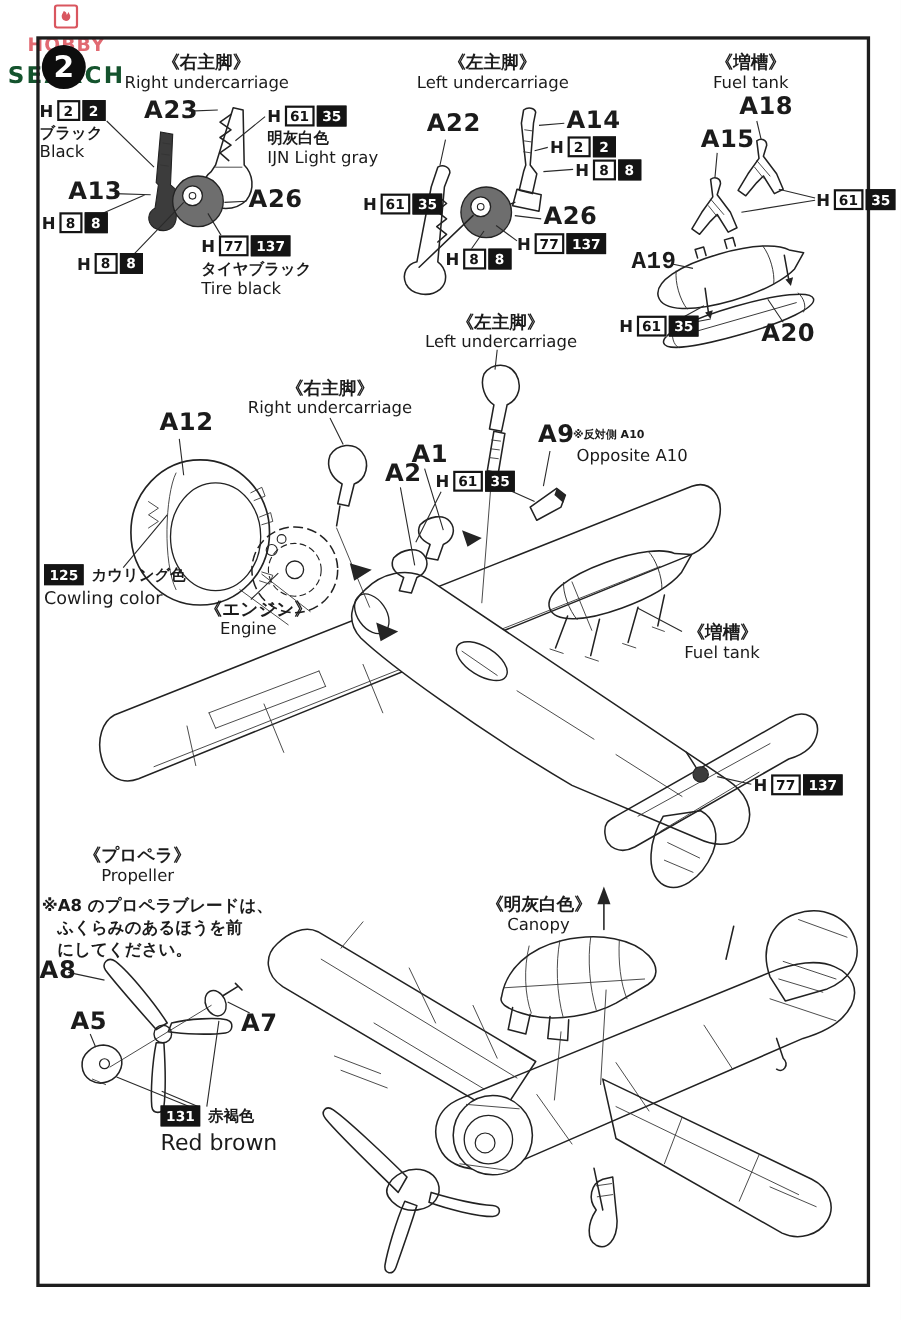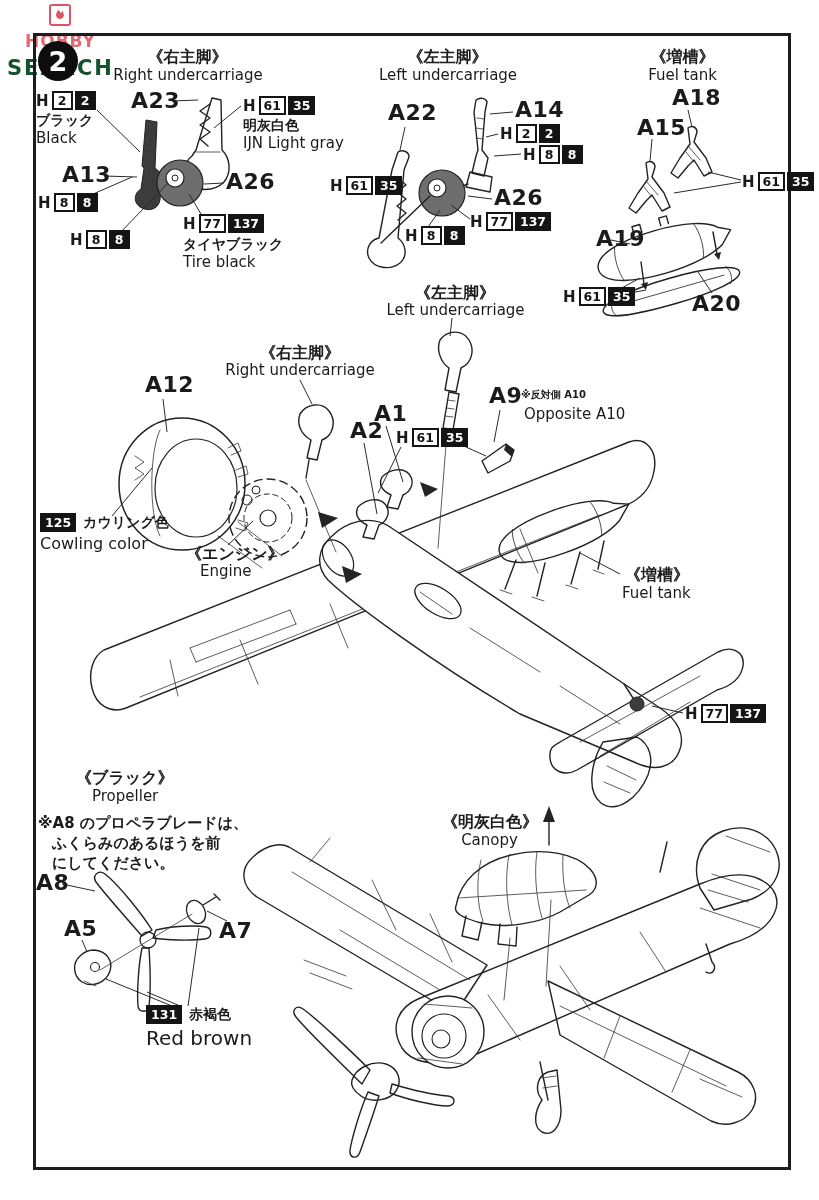--- a/index.html
+++ b/index.html
@@ -325,21 +325,21 @@
 
   <div class="abs tjp" style="left:615px;top:47px;width:135px;text-align:center;">《増槽》</div>
   <div class="abs ten" style="left:630px;top:66px;width:105px;text-align:center;">Fuel tank</div>
   <div class="abs part" style="left:672px;top:85px;">A18</div>
   <div class="abs part" style="left:637px;top:115px;">A15</div>
   <div class="abs chip" style="left:742px;top:172px;">
     <span class="h">H</span>
     <span class="boxw">61</span>
     <span class="boxb">35</span>
   </div>
-  <div class="abs part" style="left:596px;top:226px;">A19</div>
+  <div class="abs part" style="left:574px;top:226px;font-family:Liberation Mono, monospace;">A19</div>
   <div class="abs chip" style="left:563px;top:287px;">
     <span class="h">H</span>
     <span class="boxw">61</span>
     <span class="boxb">35</span>
   </div>
   <div class="abs part" style="left:692px;top:291px;">A20</div>
 
   <div class="abs tjp" style="left:390px;top:283px;width:130px;text-align:center;">《左主脚》</div>
   <div class="abs ten" style="left:378px;top:301px;width:155px;text-align:center;">Left undercarriage</div>
   <div class="abs tjp" style="left:235px;top:343px;width:130px;text-align:center;">《右主脚》</div>
@@ -369,21 +369,21 @@
 
   <div class="abs tjp" style="left:625px;top:565px;">《増槽》</div>
   <div class="abs ten" style="left:622px;top:584px;">Fuel tank</div>
 
   <div class="abs chip" style="left:685px;top:704px;">
     <span class="h">H</span>
     <span class="boxw">77</span>
     <span class="boxb">137</span>
   </div>
 
-  <div class="abs tjp" style="left:76px;top:768px;">《ブラック》</div>
+  <div class="abs tjp" style="left:76px;top:768px;">《プロペラ》</div>
   <div class="abs ten" style="left:92px;top:787px;">Propeller</div>
   <div class="abs note" style="left:38px;top:813px;">※A8 のプロペラブレードは、</div>
   <div class="abs note" style="left:52px;top:833px;">ふくらみのあるほうを前</div>
   <div class="abs note" style="left:52px;top:853px;">にしてください。</div>
   <div class="abs part" style="left:36px;top:870px;">A8</div>
   <div class="abs part" style="left:64px;top:916px;">A5</div>
   <div class="abs part" style="left:219px;top:918px;">A7</div>
   <div class="abs chip" style="left:146px;top:1005px;">
     <span class="boxb">131</span>
     <span class="cjp" style="margin-left:5px;">赤褐色</span>

